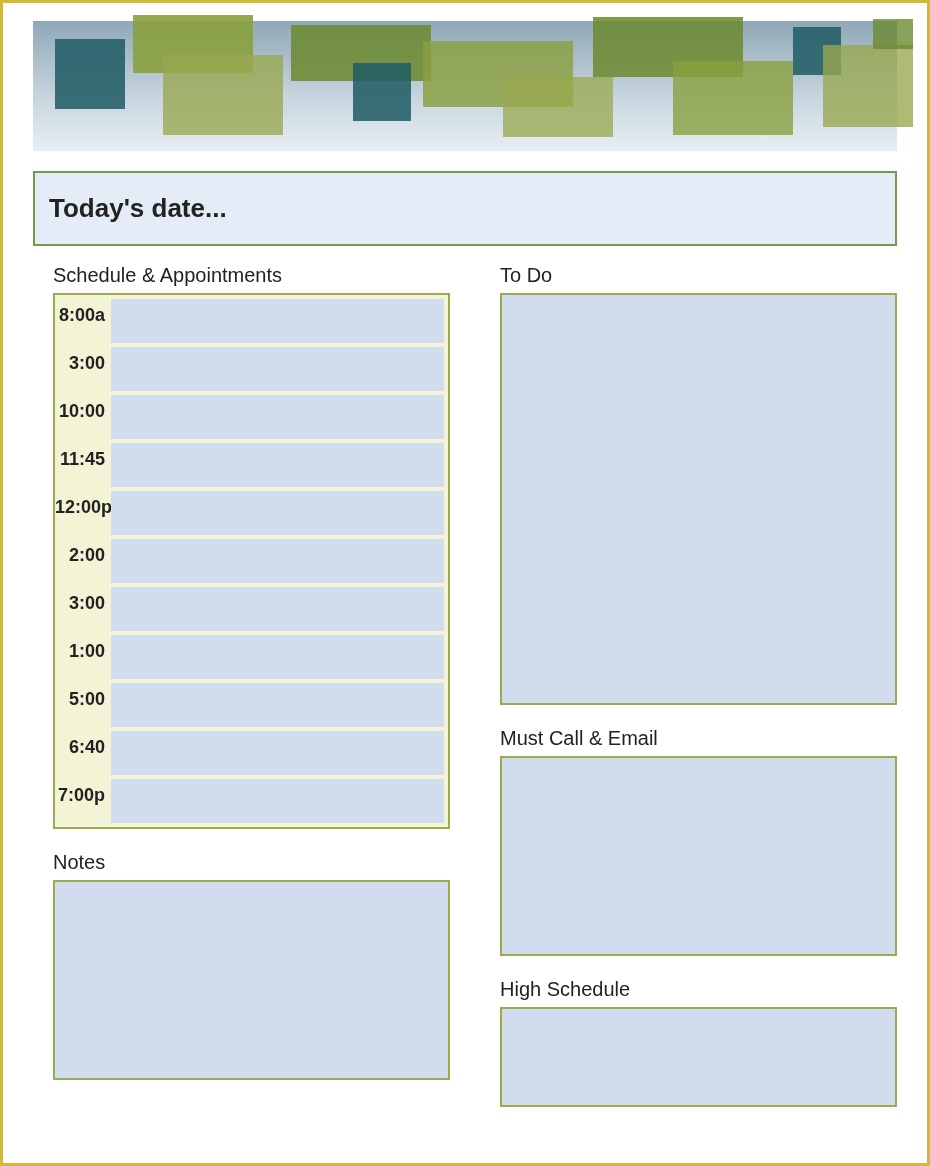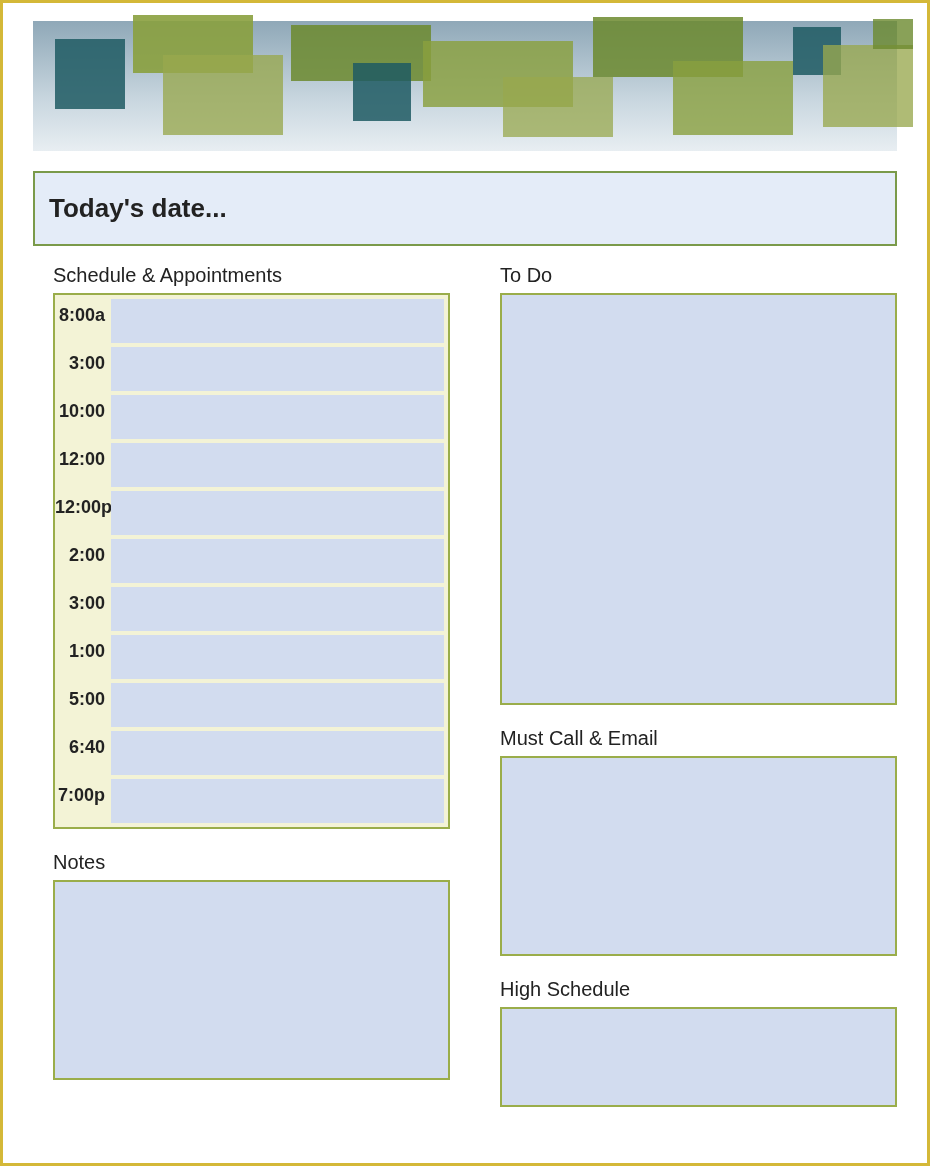--- a/index.html
+++ b/index.html
@@ -122,21 +122,21 @@
           </div>
           <div class="sched-row">
             <div class="sched-time">3:00</div>
             <div class="sched-slot"></div>
           </div>
           <div class="sched-row">
             <div class="sched-time">10:00</div>
             <div class="sched-slot"></div>
           </div>
           <div class="sched-row">
-            <div class="sched-time">12:00</div>
+            <div class="sched-time">11:45</div>
             <div class="sched-slot"></div>
           </div>
           <div class="sched-row">
             <div class="sched-time">12:00p</div>
             <div class="sched-slot"></div>
           </div>
           <div class="sched-row">
             <div class="sched-time">2:00</div>
             <div class="sched-slot"></div>
           </div>

